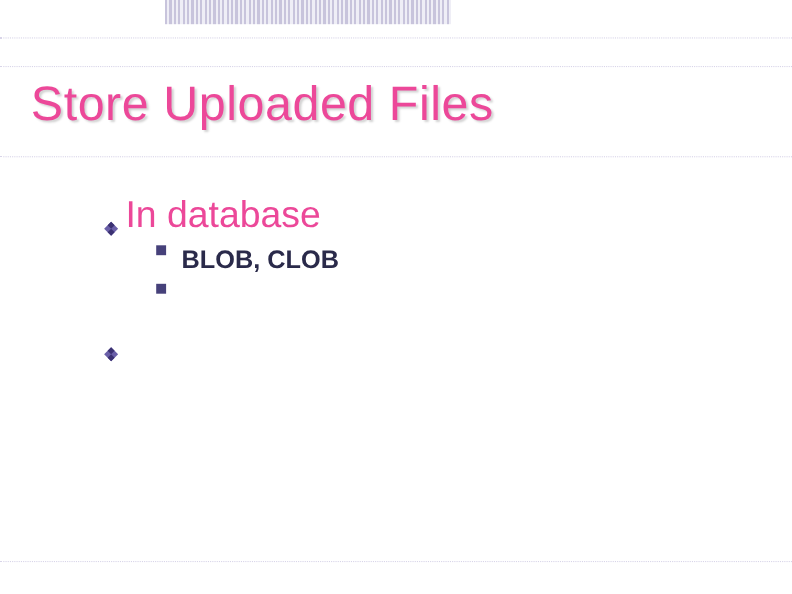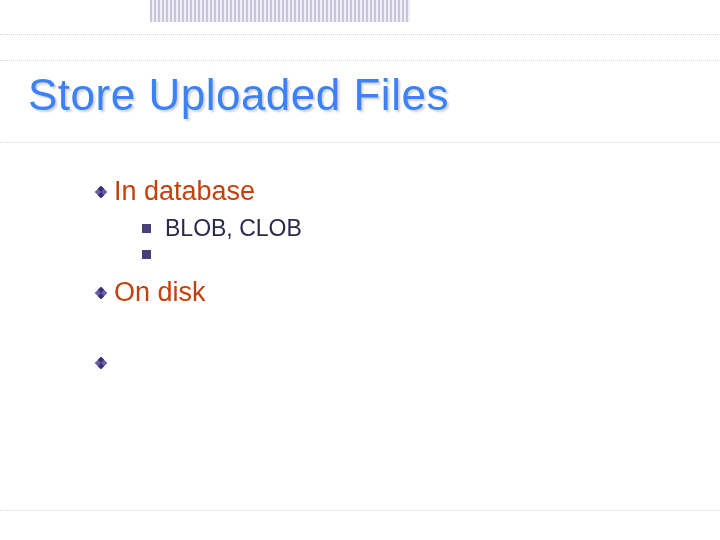--- a/index.html
+++ b/index.html
@@ -42,59 +42,60 @@
       #efeef6 4px
     );
   }
 
   .title {
     position: absolute;
     top: 70px;
     left: 28px;
     font-size: 44px;
     font-weight: 400;
-    color: #3b82f6;
+    color: #ec4899;
     text-shadow: 2px 2px 2px rgba(0,0,0,0.18);
     letter-spacing: 0.5px;
   }
 
   .body {
     position: absolute;
     top: 170px;
     left: 94px;
     right: 40px;
   }
 
   .l1 {
     display: flex;
-    align-items: center;
-    font-size: 27px;
-    color: #c2410c;
+    align-items: flex-end;
+    font-size: 34px;
+    color: #ec4899;
     margin-top: 6px;
     margin-bottom: 6px;
   }
   .l1.spaced { margin-top: 18px; }
   .l1.italic { font-style: italic; }
 
   .diamond {
     width: 14px;
     height: 14px;
     flex: 0 0 auto;
     margin-right: 6px;
     display: inline-block;
   }
   .diamond svg { display: block; }
 
   .l2 {
     display: flex;
-    align-items: center;
+    align-items: flex-start;
     font-size: 23px;
     color: #2a2a4a;
     margin-left: 48px;
     margin-top: 8px;
+    font-weight: bold;
   }
   .sq {
     width: 9px;
     height: 9px;
     background: #46417a;
     flex: 0 0 auto;
     margin-right: 14px;
   }
 
 </style>
@@ -129,32 +130,20 @@
 
   <div class="l2">
     <span class="sq"></span>
     <span>BLOB, CLOB</span>
   </div>
 
   <div class="l2">
     <span class="sq"></span>
   </div>
 
-  <div class="l1 spaced">
-    <span class="diamond">
-      <svg viewBox="0 0 14 14">
-          <g transform="translate(7,7) rotate(45)">
-            <rect x="-4.5" y="-4.5" width="9" height="9" fill="#6a5fa8"></rect>
-            <rect x="-4.5" y="-4.5" width="4.5" height="4.5" fill="#3b3172"></rect>
-            <rect x="0" y="0" width="4.5" height="4.5" fill="#3b3172"></rect>
-          </g>
-        </svg>
-    </span>
-    <span>On disk</span>
-  </div>
 
   <div class="l1 spaced italic" style="margin-top:48px">
     <span class="diamond">
       <svg viewBox="0 0 14 14">
           <g transform="translate(7,7) rotate(45)">
             <rect x="-4.5" y="-4.5" width="9" height="9" fill="#6a5fa8"></rect>
             <rect x="-4.5" y="-4.5" width="4.5" height="4.5" fill="#3b3172"></rect>
             <rect x="0" y="0" width="4.5" height="4.5" fill="#3b3172"></rect>
           </g>
         </svg>

